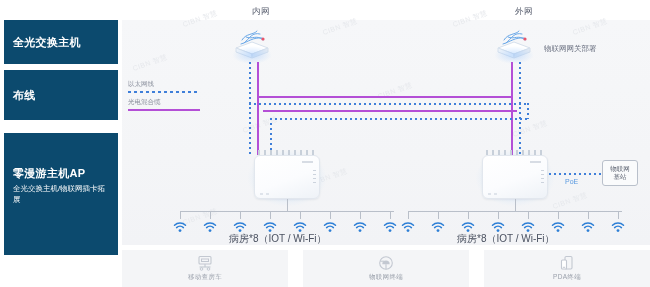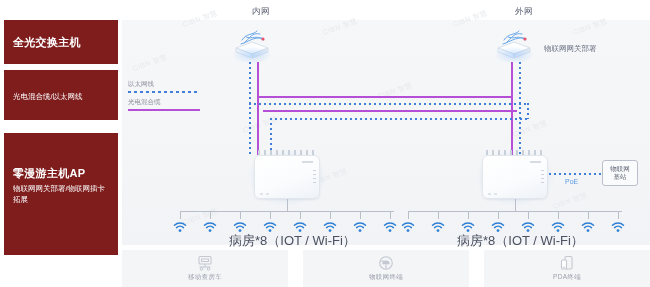--- a/index.html
+++ b/index.html
@@ -8,21 +8,21 @@
     background: #ffffff;
     font-family: "Liberation Sans", "DejaVu Sans", sans-serif;
     overflow: hidden;
   }
   #root { position: relative; width: 650px; height: 287px; background: #ffffff; }
 
   
   .sidebar { position: absolute; left: 0; top: 0; width: 122px; height: 287px; }
   .panel {
     position: absolute; left: 4px; width: 114px;
-    background: #7f1d1d; color: #ffffff;
+    background: #0c4a6e; color: #ffffff;
     padding: 12px 9px; display: flex; flex-direction: column; justify-content: center;
   }
   .panel.p1 { top: 20px;  height: 44px; }
   .panel.p2 { top: 70px;  height: 50px; }
   .panel.p3 { top: 133px; height: 122px; justify-content: flex-end; padding-bottom: 50px; }
   .panel-title { font-size: 11px; font-weight: bold; line-height: 15px; letter-spacing: .3px; }
   .panel-sub { font-size: 7.5px; line-height: 11px; margin-top: 2px; font-weight: normal; }
 
   
   .canvas { position: absolute; left: 122px; top: 0; width: 528px; height: 287px; }
@@ -110,21 +110,21 @@
   }
   .greyline { position:absolute; background:#b9bfc9; }
   .greyline.v { width: 1px; }
   .greyline.h { height: 1px; }
 
   
   .wifi-row { position: absolute; }
   .wifi { position: absolute; width: 14px; height: 11px; }
 
   .caption {
-    position: absolute; font-size: 13px; color: #4a5160; white-space: nowrap;
+    position: absolute; font-size: 10px; color: #4a5160; white-space: nowrap;
   }
 
   
   .iotbox {
     position: absolute; width: 36px; height: 26px;
     border: 1px solid #b9c0cb; border-radius: 3px; background: #fafbfc;
     display: flex; align-items: center; justify-content: center;
     font-size: 6.5px; color: #5d6472; line-height: 8.5px; text-align: center;
   }
   .poe-label { position:absolute; font-size: 7px; color: #5b9ae0; }
@@ -142,25 +142,25 @@
 </head>
 <body>
 
 <div id="root">
 
   <div class="sidebar">
     <div class="panel p1">
       <div class="panel-title">全光交换主机</div>
     </div>
     <div class="panel p2">
-      <div class="panel-sub">光电混合缆/以太网线</div>
+      <div class="panel-title">布线</div>
     </div>
     <div class="panel p3">
       <div class="panel-title">零漫游主机AP</div>
-      <div class="panel-sub">物联网网关部署/物联网插卡拓展</div>
+      <div class="panel-sub">全光交换主机/物联网插卡拓展</div>
     </div>
   </div>
 
   <div class="canvas">
 
     <div class="band top"></div>
 
     <div class="wm" style="left:60px;  top:14px;">CIBN 智慧</div>
     <div class="wm" style="left:200px; top:22px;">CIBN 智慧</div>
     <div class="wm" style="left:330px; top:14px;">CIBN 智慧</div>

